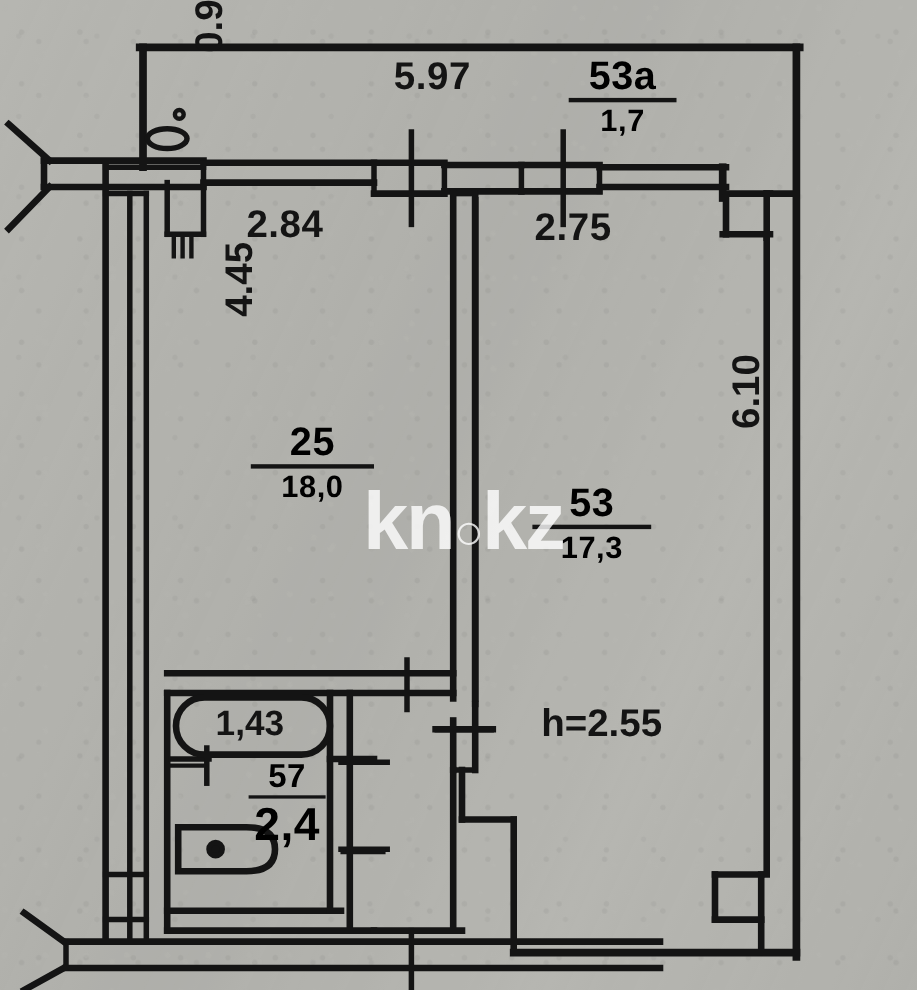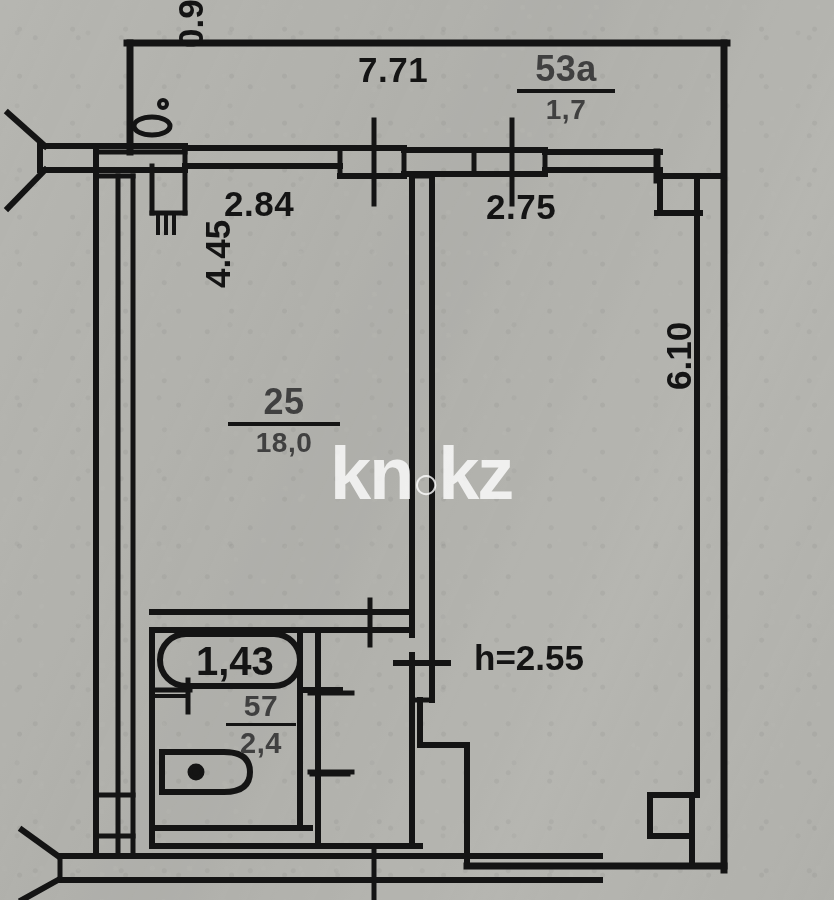--- a/index.html
+++ b/index.html
@@ -51,47 +51,47 @@
     letter-spacing: 0.5px;
   }
   .dim-rot {
     font-size: 35px;
     transform-origin: 0 0;
     transform: rotate(-90deg);
   }
   .room-box {
     position: absolute;
     text-align: center;
-    color: #404040;
+    color: #000000;
     font-weight: 700;
     user-select: none;
   }
   .room-num {
     font-size: 36px;
     line-height: 1.05;
     letter-spacing: 0.5px;
   }
   .room-rule {
     height: 4px;
     background: #141414;
     margin: 1px auto 2px auto;
   }
   .room-area {
     font-size: 28px;
     line-height: 1.05;
     letter-spacing: 0.5px;
   }
   .small .room-num { font-size: 30px; }
-  .small .room-area { font-size: 29px; }
+  .small .room-area { font-size: 42px; }
   .small .room-rule { height: 3px; }
   .tiny .room-num { font-size: 30px; }
   .tiny .room-area { font-size: 30px; }
   .tiny .room-rule { height: 3px; }
   .hlabel { font-size: 35px; }
-  .bathdim { font-size: 40px; }
+  .bathdim { font-size: 32px; }
   #watermark {
     position: absolute;
     left: 330px;
     top: 431px;
     font-size: 74px;
     font-weight: 700;
     color: rgba(255,255,255,0.80);
     letter-spacing: -2px;
     user-select: none;
     pointer-events: none;
@@ -259,21 +259,21 @@
       <path d="M 312 774 L 348 774" stroke-width="5"></path>
 
       <path d="M 398 663 L 448 663" stroke-width="6"></path>
       <path d="M 370 600 L 370 645" stroke-width="5"></path>
     </g>
 
   </svg>
 
   <div class="lbl dim-rot" style="left:173px; top:48px;">0.94</div>
 
-  <div class="lbl dim" style="left:358px; top:52px;">7.71</div>
+  <div class="lbl dim" style="left:358px; top:52px;">5.97</div>
 
   <div class="room-box" style="left:513px; top:50px; width:106px;">
     <div class="room-num">53a</div>
     <div class="room-rule" style="width:98px;"></div>
     <div class="room-area">1,7</div>
   </div>
 
   <div class="lbl dim" style="left:224px; top:186px;">2.84</div>
 
   <div class="lbl dim" style="left:486px; top:189px;">2.75</div>
@@ -281,22 +281,27 @@
   <div class="lbl dim-rot" style="left:200px; top:288px;">4.45</div>
 
   <div class="lbl dim-rot" style="left:661px; top:390px;">6.10</div>
 
   <div class="room-box" style="left:224px; top:383px; width:120px;">
     <div class="room-num">25</div>
     <div class="room-rule" style="width:112px;"></div>
     <div class="room-area">18,0</div>
   </div>
 
-
-  <div class="lbl hlabel" style="left:474px; top:640px;">h=2.55</div>
+  <div class="room-box" style="left:480px; top:438px; width:116px;">
+    <div class="room-num">53</div>
+    <div class="room-rule" style="width:108px;"></div>
+    <div class="room-area">17,3</div>
+  </div>
+
+  <div class="lbl hlabel" style="left:492px; top:640px;">h=2.55</div>
 
   <div class="lbl bathdim" style="left:196px; top:641px;">1,43</div>
 
   <div class="room-box small" style="left:222px; top:690px; width:78px;">
     <div class="room-num">57</div>
     <div class="room-rule" style="width:70px;"></div>
     <div class="room-area">2,4</div>
   </div>
 
 

